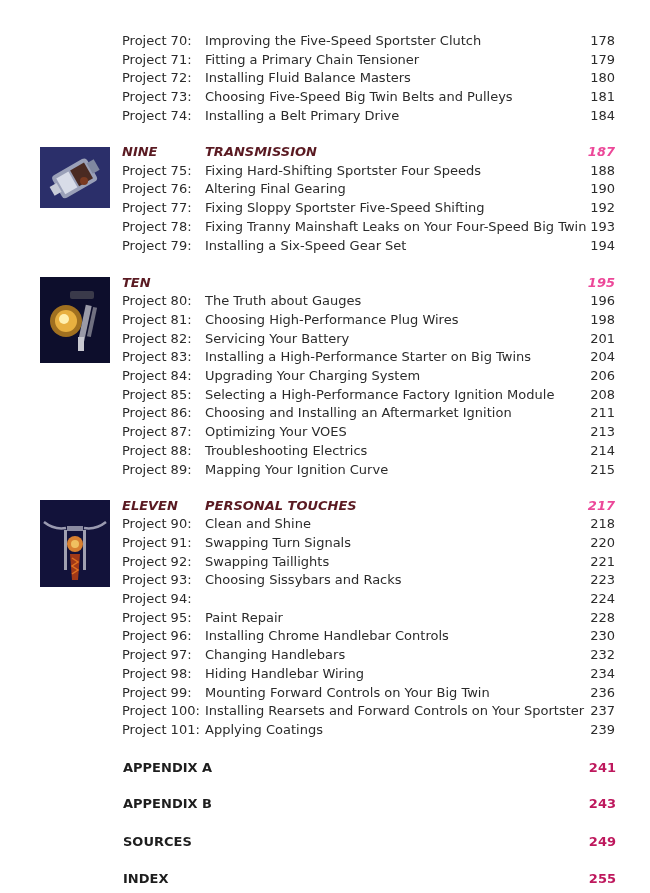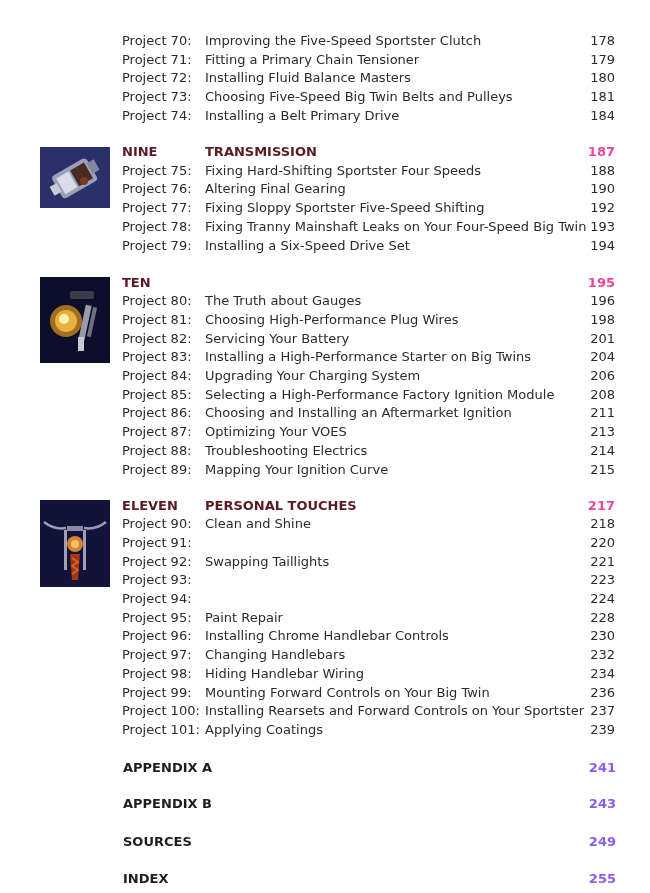--- a/index.html
+++ b/index.html
@@ -8,24 +8,24 @@
     font-family: "DejaVu Sans", sans-serif;
     color: #2b2b2b;
   }
   .row {
     position: absolute; left: 122px; width: 493px; height: 19px;
     font-size: 13px; line-height: 19px; white-space: nowrap;
   }
   .row .num { position: absolute; left: 0; top: 0; }
   .row .title { position: absolute; left: 83px; top: 0; }
   .row .page { position: absolute; right: 0; top: 0; text-align: left; }
-  .row.chapter { font-weight: bold; color: #5a1a22; }
+  .row.chapter { font-weight: bold; color: #5a1a22; font-style: italic; }
   .row.chapter .page { color: #ec4899; }
   .row.back { font-weight: bold; color: #1e1e1e; font-size: 13px; left: 123px; }
-  .row.back .page { color: #8b5cf6; }
+  .row.back .page { color: #be185d; }
   .thumb {
     position: absolute; left: 40px; width: 70px;
     background: #1a1a4a; overflow: hidden;
   }
   .thumb svg { display: block; width: 100%; height: 100%; }
 </style>
 </head>
 <body>
 
 <div id="toc"></div>
@@ -117,21 +117,21 @@
       <span class="title">Fixing Sloppy Sportster Five-Speed Shifting</span>
       <span class="page">192</span>
     </div>
     <div class="row " style="top: 216.86px;">
       <span class="num">Project 78:</span>
       <span class="title">Fixing Tranny Mainshaft Leaks on Your Four-Speed Big Twin</span>
       <span class="page">193</span>
     </div>
     <div class="row " style="top: 235.58px;">
       <span class="num">Project 79:</span>
-      <span class="title">Installing a Six-Speed Drive Set</span>
+      <span class="title">Installing a Six-Speed Gear Set</span>
       <span class="page">194</span>
     </div>
     <div class="row chapter" style="top: 272.5px;">
       <span class="num">TEN</span>
       <span class="page">195</span>
     </div>
     <div class="row " style="top: 291.1px;">
       <span class="num">Project 80:</span>
       <span class="title">The Truth about Gauges</span>
       <span class="page">196</span>
@@ -186,29 +186,31 @@
       <span class="title">PERSONAL TOUCHES</span>
       <span class="page">217</span>
     </div>
     <div class="row " style="top: 514.1px;">
       <span class="num">Project 90:</span>
       <span class="title">Clean and Shine</span>
       <span class="page">218</span>
     </div>
     <div class="row " style="top: 532.82px;">
       <span class="num">Project 91:</span>
+      <span class="title">Swapping Turn Signals</span>
       <span class="page">220</span>
     </div>
     <div class="row " style="top: 551.54px;">
       <span class="num">Project 92:</span>
       <span class="title">Swapping Taillights</span>
       <span class="page">221</span>
     </div>
     <div class="row " style="top: 570.26px;">
       <span class="num">Project 93:</span>
+      <span class="title">Choosing Sissybars and Racks</span>
       <span class="page">223</span>
     </div>
     <div class="row " style="top: 588.98px;">
       <span class="num">Project 94:</span>
       <span class="page">224</span>
     </div>
     <div class="row " style="top: 607.7px;">
       <span class="num">Project 95:</span>
       <span class="title">Paint Repair</span>
       <span class="page">228</span>

